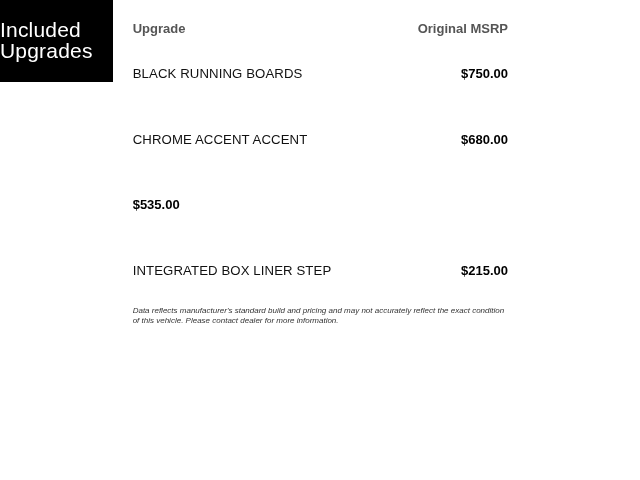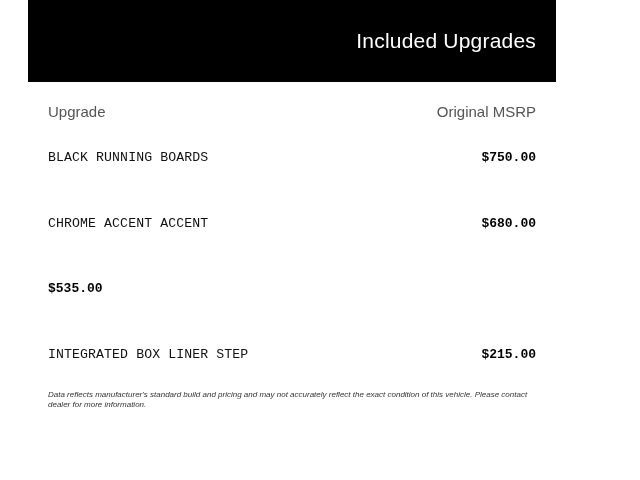--- a/index.html
+++ b/index.html
@@ -12,23 +12,22 @@
     background: #ffffff;
     font-family: "Liberation Sans", sans-serif;
     color: #111111;
     overflow: hidden;
   }
   .page {
     width: 528px;
     height: 480px;
     position: relative;
     display: flex;
-    flex-direction: column;
+    flex-direction: row;
     background: #ffffff;
-    padding-left: 28px;
   }
   .header {
     background: #000000;
     height: 82px;
     flex: 0 0 82px;
     display: flex;
     align-items: center;
     justify-content: flex-end;
     box-sizing: border-box;
     padding-right: 20px;
@@ -49,35 +48,34 @@
     flex-direction: column;
   }
   .col-head {
     display: flex;
     justify-content: space-between;
     align-items: baseline;
     margin-top: 21px;
     margin-bottom: 0;
   }
   .col-head span {
-    font-size: 15px;
+    font-size: 13px;
     color: #555555;
-    font-weight: 400;
+    font-weight: 700;
   }
   .rows {
     margin-top: 8px;
   }
   .row {
     display: flex;
     justify-content: space-between;
     align-items: baseline;
     height: 65.5px;
     box-sizing: border-box;
     padding-top: 22px;
-    font-family: Liberation Mono, monospace;
   }
   .row-label {
     font-size: 13.2px;
     font-weight: 400;
     color: #111111;
     letter-spacing: 0.1px;
   }
   .row-price {
     font-size: 13px;
     font-weight: bold;

